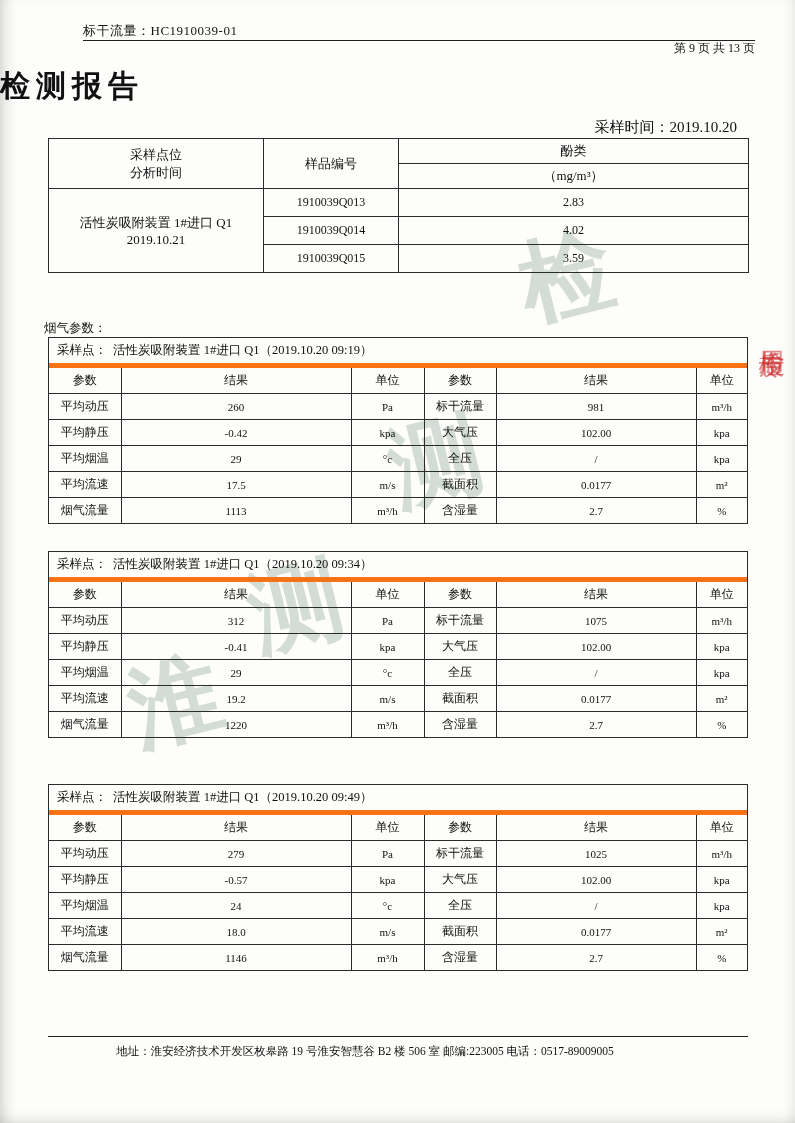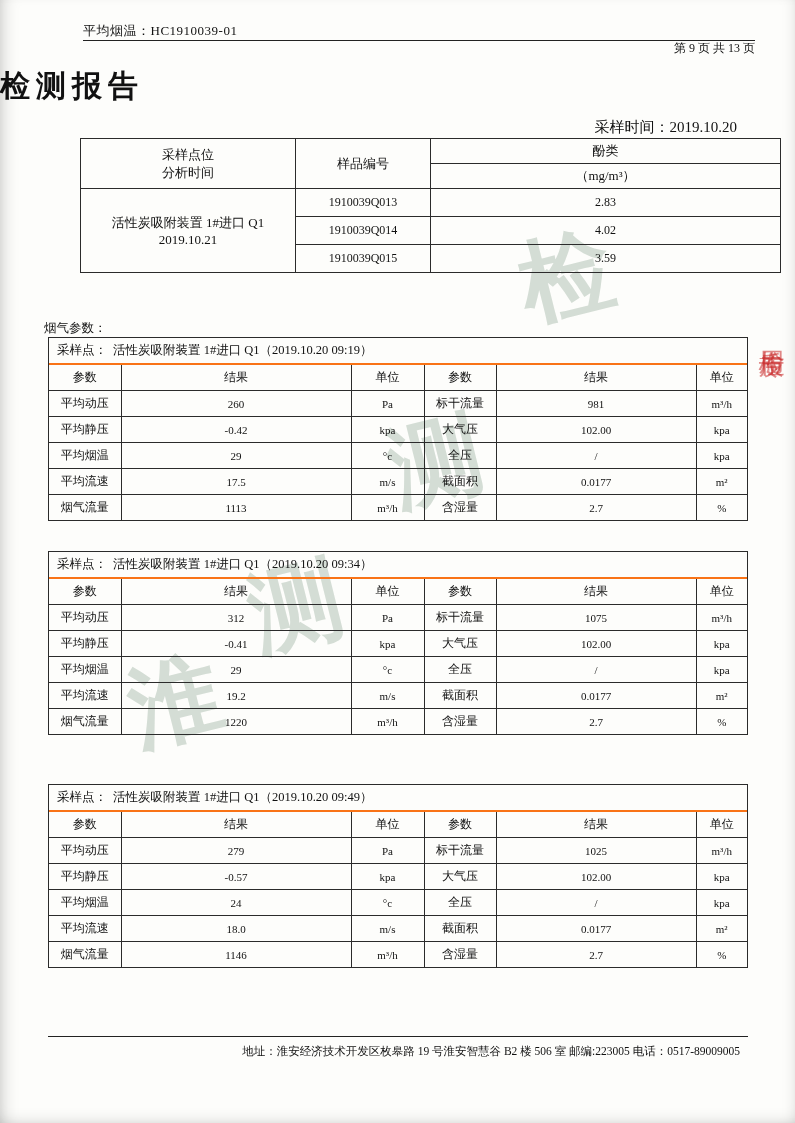--- a/index.html
+++ b/index.html
@@ -70,21 +70,20 @@
     position: absolute;
     right: 58px;
     top: 118px;
     font-size: 15px;
   }
 
   
   .tbl {
     border-collapse: collapse;
     table-layout: fixed;
-    margin-left: 32px;
   }
   .tbl td, .tbl th {
     border: 1px solid #2b2b2b;
     text-align: center;
     vertical-align: middle;
     font-size: 12px;
     padding: 2px 3px;
     background: transparent;
   }
   .top-table {
@@ -109,21 +108,21 @@
   .block {
     position: absolute;
     left: 48px;
     width: 700px;
     border: 1px solid #2b2b2b;
     box-sizing: border-box;
   }
   .block-head {
     font-size: 12.5px;
     padding: 4px 6px 4px 8px;
-    border-bottom: 2px solid #f97316;
+    border-bottom: 5px solid #f97316;
     white-space: nowrap;
   }
   .block-head .bh-label { margin-right: 6px; }
   .block table {
     width: 100%;
     border-collapse: collapse;
     table-layout: fixed;
   }
   .block table td {
     border: 1px solid #2b2b2b;
@@ -147,23 +146,22 @@
     left: 48px;
     top: 1036px;
     width: 700px;
     border-top: 1.4px solid #222;
   }
   .footer {
     position: absolute;
     left: 0;
     top: 1044px;
     width: 730px;
-    text-align: right;
+    text-align: center;
     font-size: 11.5px;
-    margin-left: 10px;
   }
 
   
   .wm {
     position: absolute;
     color: rgba(120, 150, 125, 0.30);
     font-family: "DejaVu Serif", serif;
     font-weight: bold;
     pointer-events: none;
     user-select: none;
@@ -204,21 +202,21 @@
 <div class="page">
 
   <div class="wm wm1">检</div>
   <div class="wm wm2">测</div>
   <div class="wm wm3">测</div>
   <div class="wm wm4">淮</div>
   <div class="stamp">质检专用</div>
 
   <div class="hdr">
     <div class="hdr-left">
-      <span>平均烟温：</span><span>HC1910039-01</span>
+      <span>标干流量：</span><span>HC1910039-01</span>
     </div>
     <div class="hdr-rule"></div>
     <div class="hdr-right">第 9 页 共 13 页</div>
   </div>
 
   <div class="doc-title">检测报告</div>
   <div class="sample-time">采样时间：2019.10.20</div>
 
   <table class="tbl top-table">
     <colgroup>

